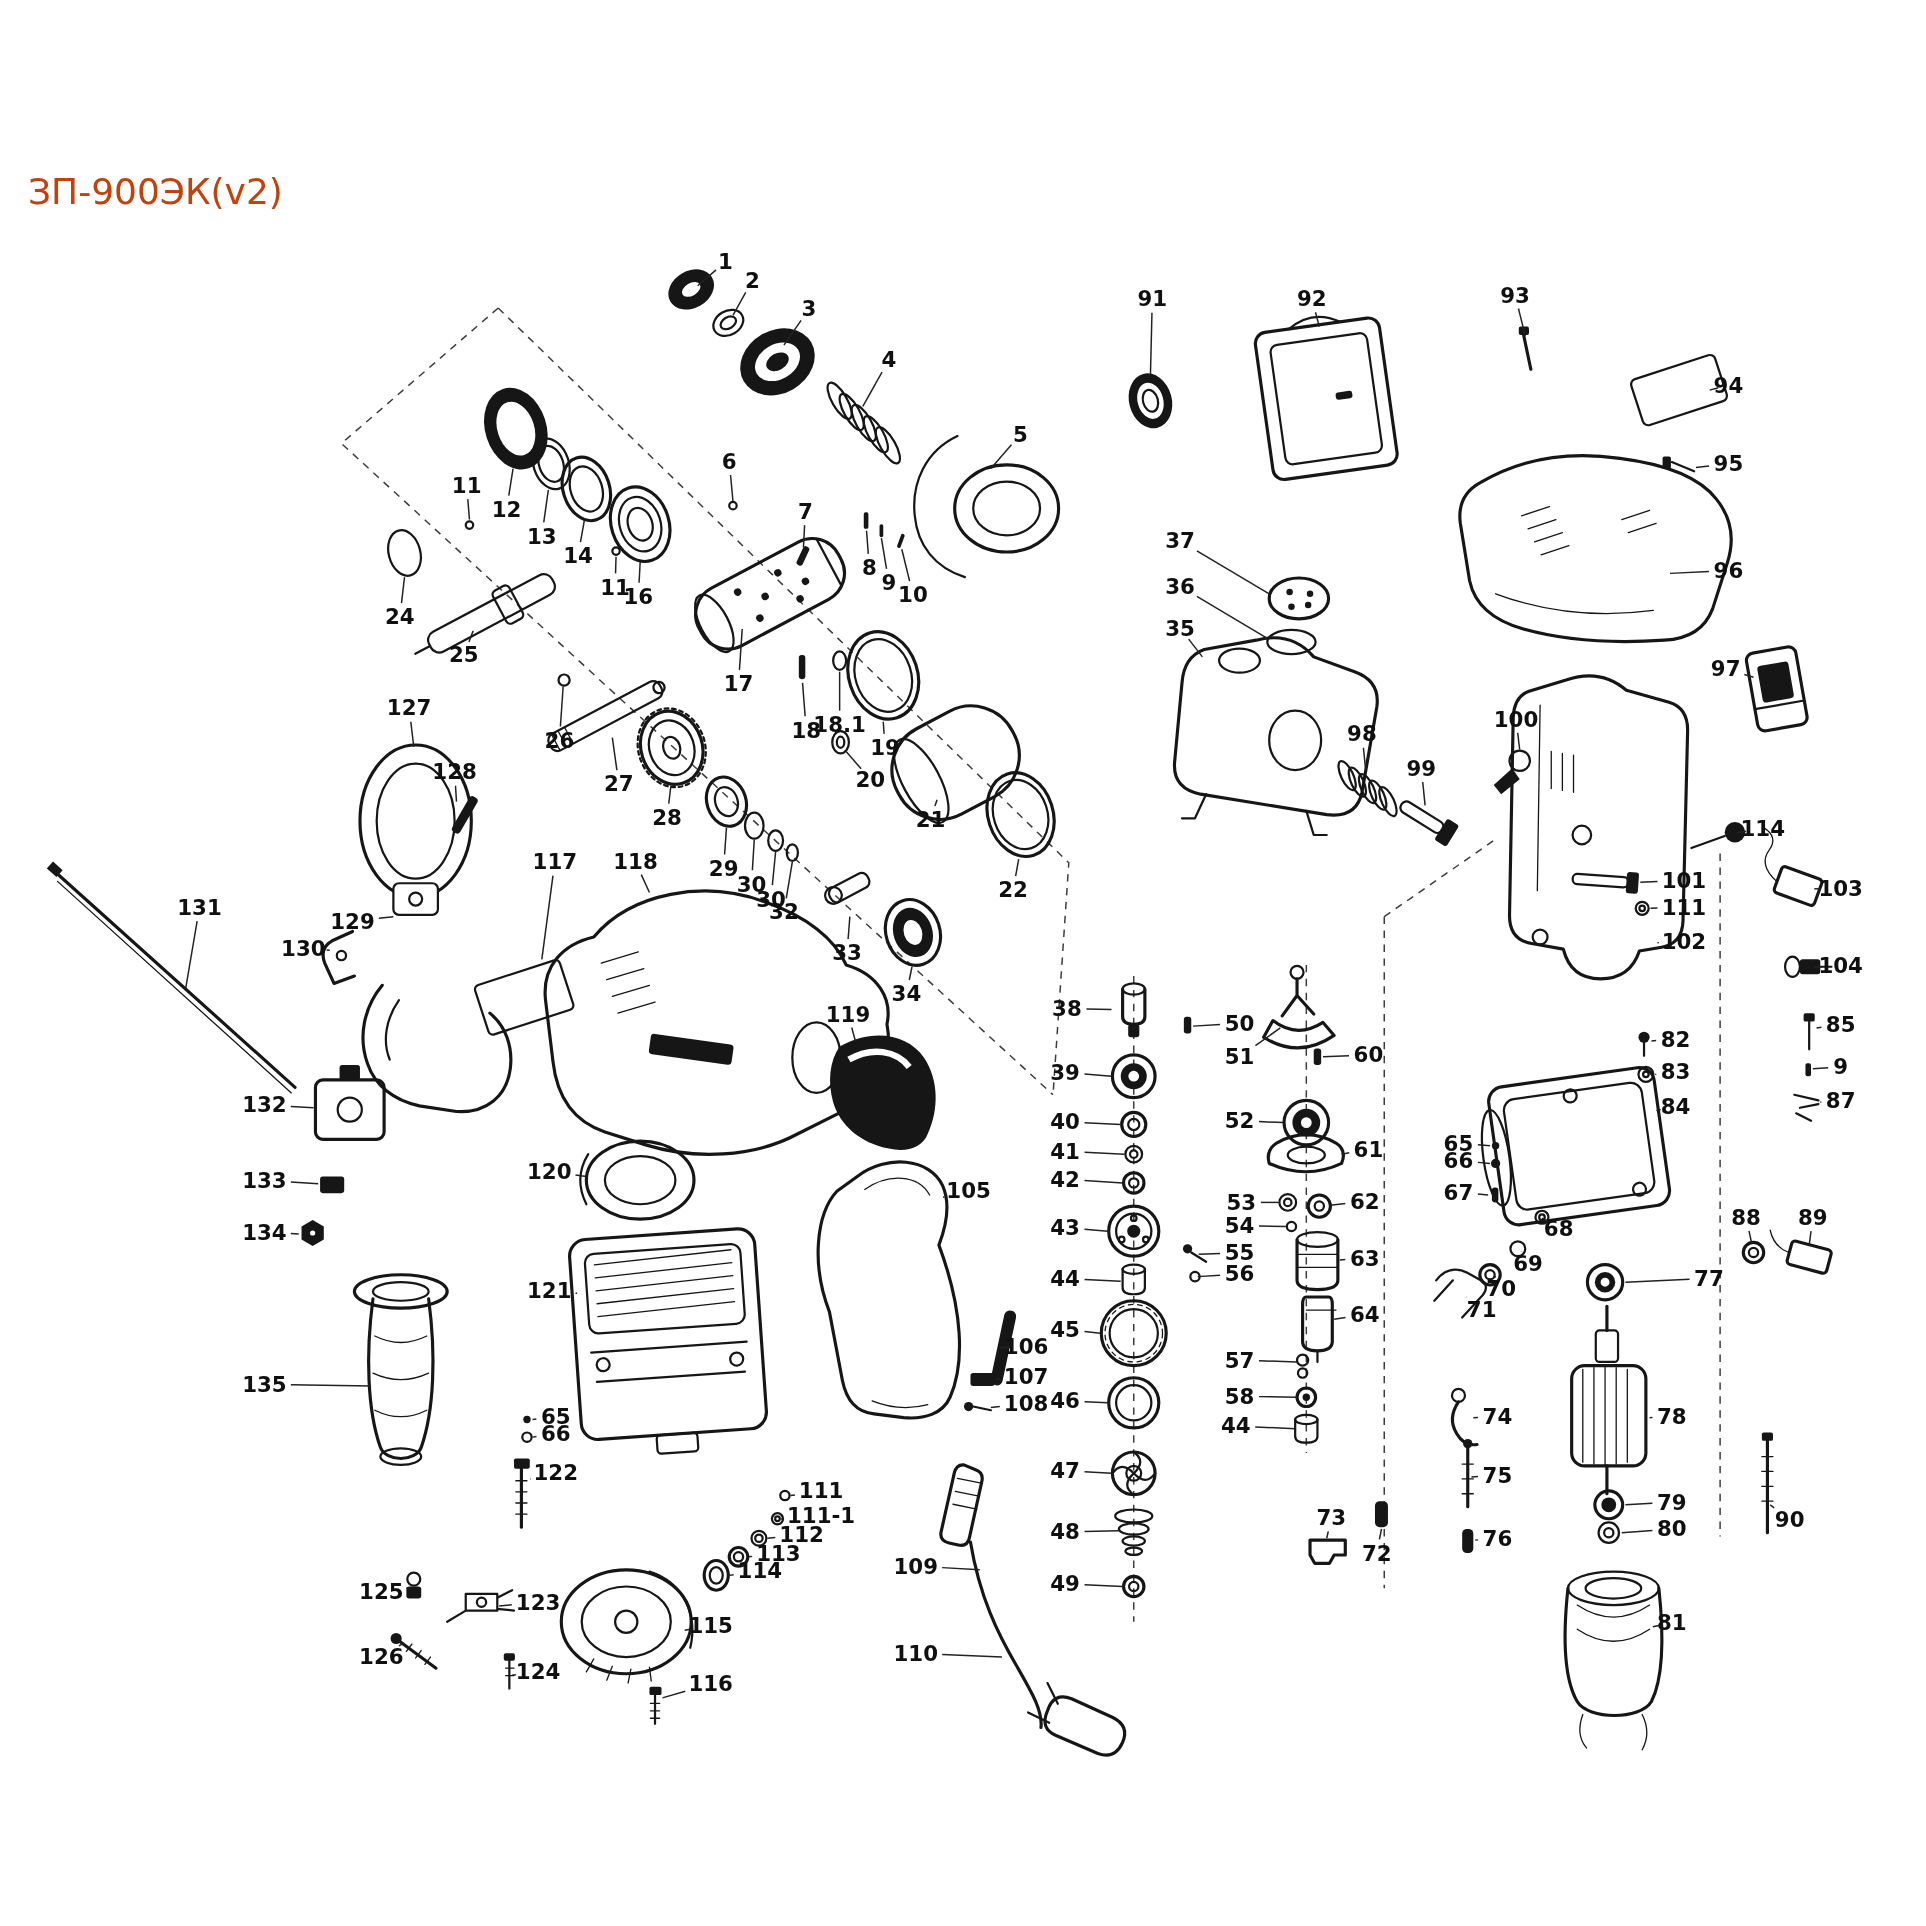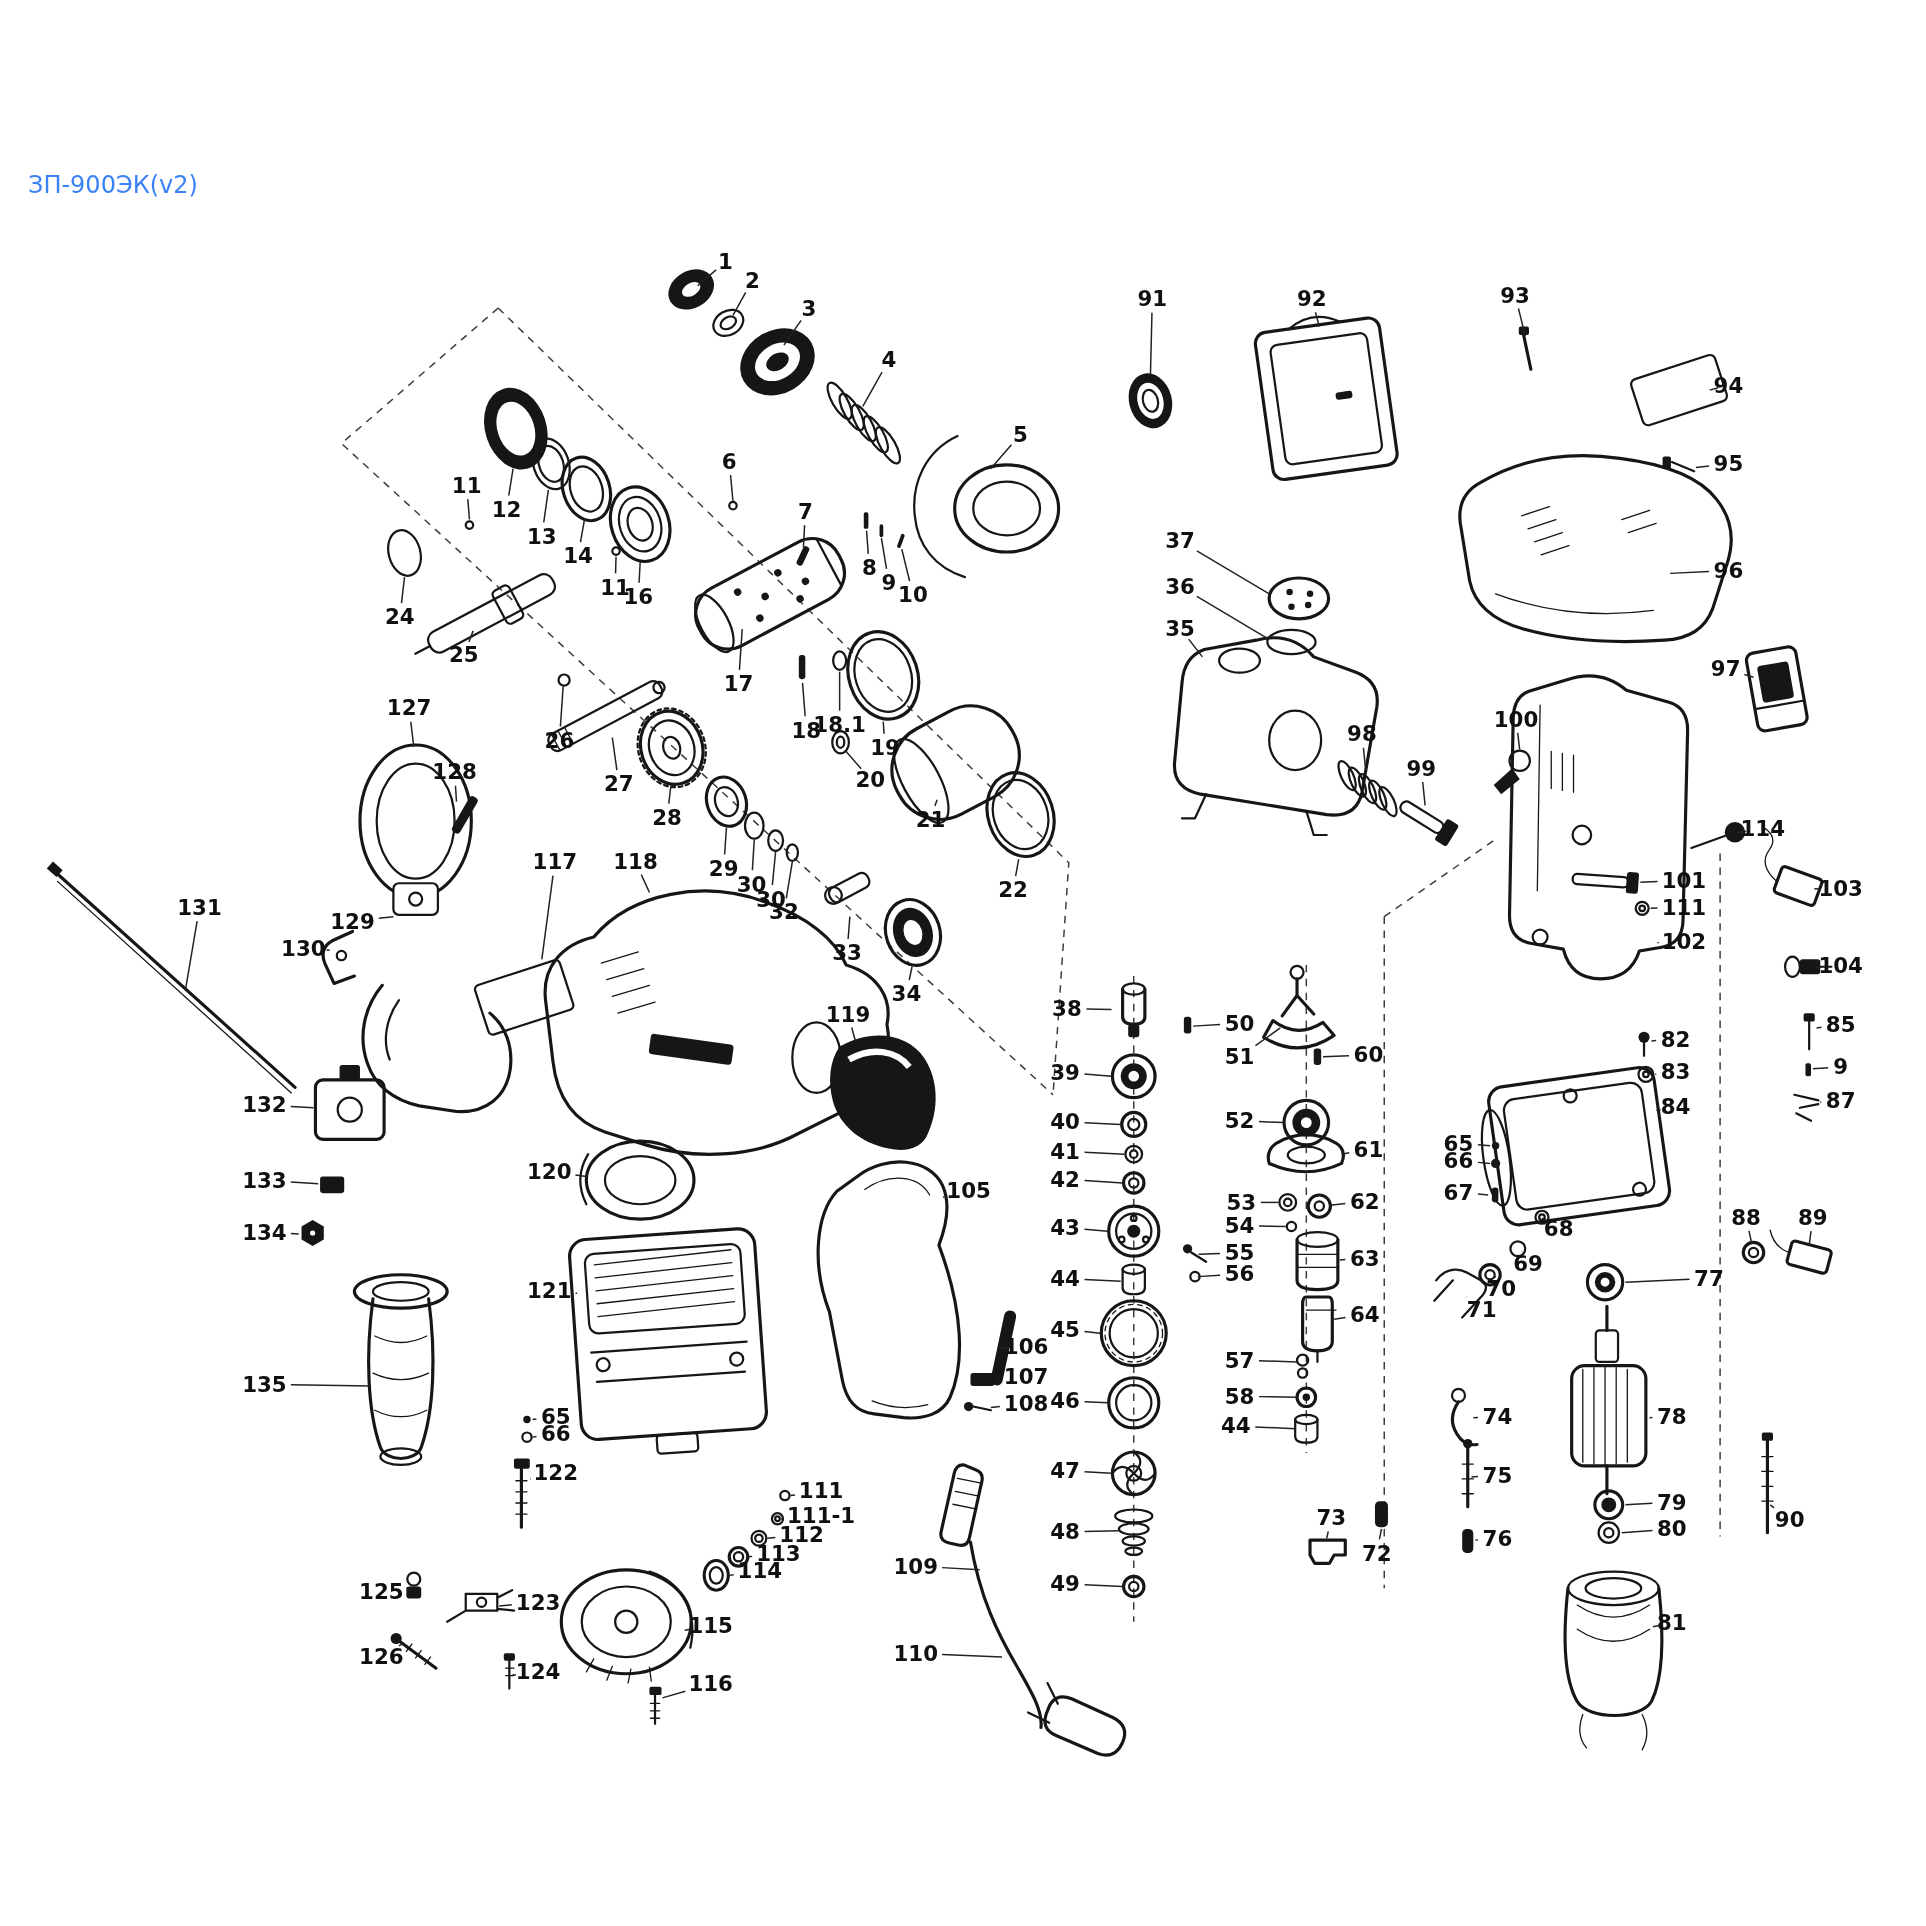--- a/index.html
+++ b/index.html
@@ -1,18 +1,18 @@
 <!DOCTYPE html>
 <html style="font-size:15px"><head>
 <meta charset="utf-8">
 <style>
   html,body{margin:0;padding:0;background:#fff}
   .page{position:relative;width:1927px;height:1927px;background:#ffffff;overflow:hidden;
         font-family:"DejaVu Sans","Liberation Sans",sans-serif}
-  .title{position:absolute;left:28px;top:171px;font-size:24px;color:#3b82f6}
+  .title{position:absolute;left:28px;top:171px;font-size:36px;color:#c2410c}
   svg{position:absolute;left:0;top:0}
   .s{fill:none;stroke:#161616;stroke-width:2.4;stroke-linecap:round;stroke-linejoin:round}
   .s2{fill:none;stroke:#161616;stroke-width:3.4;stroke-linecap:round;stroke-linejoin:round}
   .thin{fill:none;stroke:#161616;stroke-width:1.4;stroke-linecap:round}
   .f{fill:#161616;stroke:none}
   .fws{fill:#ffffff;stroke:#161616;stroke-width:2.4}
   .dash{fill:none;stroke:#3c3c3c;stroke-width:1.6;stroke-dasharray:8 7}
   .plabel{font-family:"DejaVu Sans","Liberation Sans",sans-serif;font-size:23px;font-weight:bold;
           fill:#101010;text-anchor:middle;dominant-baseline:central}
   .pleader{stroke:#222;stroke-width:1.6}

